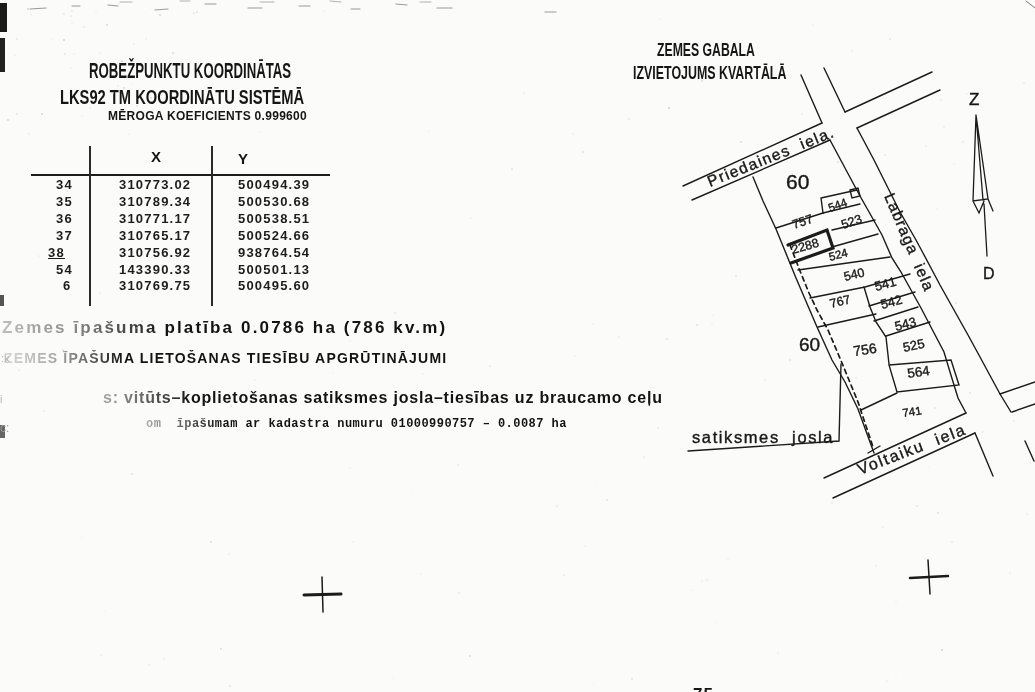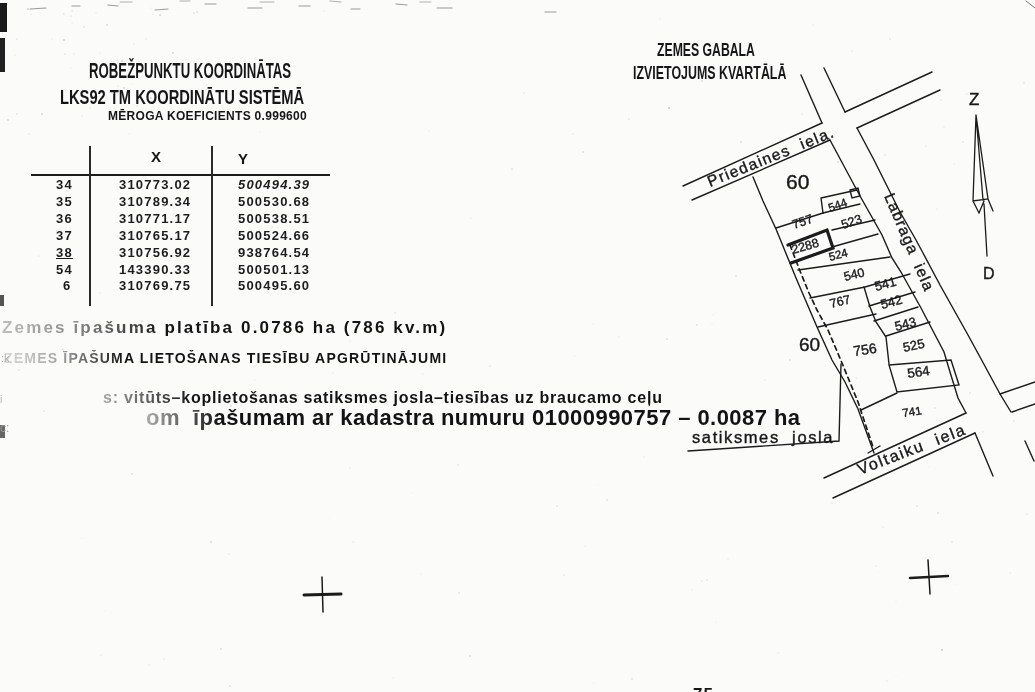--- a/index.html
+++ b/index.html
@@ -33,39 +33,39 @@
 <div class="abs" style="left:31px;top:174px;width:299px;height:2px;background:#1c1c1c;"></div>
 
 <div class="abs" style="left:89px;top:146px;width:1.6px;height:160px;background:#2a2a2a;"></div>
 
 <div class="abs" style="left:211px;top:146px;width:1.6px;height:160px;background:#2a2a2a;"></div>
 
 <div class="abs" style="left:0;top:176px;width:360px;font-size:13px;font-weight:bold;letter-spacing:1.2px;line-height:17.2px;color:#1d1d1d;">
   <div>
       <span class="abs" style="left:56px;text-align:right;">34</span>
       <span class="abs" style="left:119px;">310773.02</span>
-      <span class="abs" style="left:238px;font-style:italic;">500494.39</span>
+      <span class="abs" style="left:238px;">500494.39</span>
     </div>
   <div style="position:absolute;top:17px;">
       <span class="abs" style="left:56px;">35</span>
       <span class="abs" style="left:119px;">310789.34</span>
       <span class="abs" style="left:238px;">500530.68</span>
     </div>
   <div style="position:absolute;top:34px;">
       <span class="abs" style="left:56px;">36</span>
       <span class="abs" style="left:119px;text-align:center;">310771.17</span>
       <span class="abs" style="left:238px;">500538.51</span>
     </div>
   <div style="position:absolute;top:51px;">
       <span class="abs" style="left:56px;">37</span>
       <span class="abs" style="left:119px;">310765.17</span>
       <span class="abs" style="left:238px;">500524.66</span>
     </div>
   <div style="position:absolute;top:68px;">
-      <span class="abs" style="left:56px;text-decoration:underline;">38</span>
+      <span class="abs" style="left:48px;text-decoration:underline;">38</span>
       <span class="abs" style="left:119px;">310756.92</span>
       <span class="abs" style="left:238px;">938764.54</span>
     </div>
   <div style="position:absolute;top:85px;">
       <span class="abs" style="left:56px;">54</span>
       <span class="abs" style="left:119px;">143390.33</span>
       <span class="abs" style="left:238px;">500501.13</span>
     </div>
   <div style="position:absolute;top:101px;">
       <span class="abs" style="left:63px;">6</span>
@@ -73,21 +73,21 @@
       <span class="abs" style="left:238px;">500495.60</span>
     </div>
 </div>
 
 <div class="abs fadeA" style="left:2px;top:318px;font-size:17px;letter-spacing:2.15px;white-space:nowrap;">Zemes īpašuma platība 0.0786 ha (786 kv.m)</div>
 
 <div class="abs fadeB" style="left:4px;top:350px;font-size:14px;letter-spacing:1.2px;white-space:nowrap;">ZEMES ĪPAŠUMA LIETOŠANAS TIESĪBU APGRŪTINĀJUMI</div>
 
 <div class="abs fadeC" style="left:103px;top:389px;font-size:16px;letter-spacing:0.8px;white-space:nowrap;">s:&nbsp;vitūts–koplietošanas satiksmes josla–tiesības uz braucamo ceļu</div>
 
-<div class="abs fadeD" style="left:146px;top:405px;font-size:22px;letter-spacing:0.45px;white-space:nowrap;">om&nbsp;&nbsp;īpašumam ar kadastra numuru 01000990757 – 0.0087 ha</div>
+<div class="abs fadeD" style="left:146px;top:417px;font-size:12px;letter-spacing:0.45px;white-space:nowrap;font-family:Liberation Mono, monospace;">om&nbsp;&nbsp;īpašumam ar kadastra numuru 01000990757 – 0.0087 ha</div>
 
 <div class="abs" style="left:0;top:421px;font-size:12px;color:#999;">c:</div>
 <div class="abs" style="left:1px;top:352px;font-size:11px;color:#b0b0ac;">:k</div>
 <div class="abs" style="left:0;top:393px;font-size:11px;color:#b8b8b4;">i</div>
 
 <div class="abs" style="left:657px;top:40px;font-weight:bold;font-size:18px;transform:scaleX(0.68);transform-origin:left top;white-space:nowrap;">ZEMES GABALA</div>
 <div class="abs" style="left:633px;top:63px;font-weight:bold;font-size:18px;transform:scaleX(0.69);transform-origin:left top;white-space:nowrap;">IZVIETOJUMS KVARTĀLĀ</div>
 
 <div class="abs" style="left:693px;top:685px;font-weight:bold;font-size:17px;letter-spacing:1px;">75</div>
 

